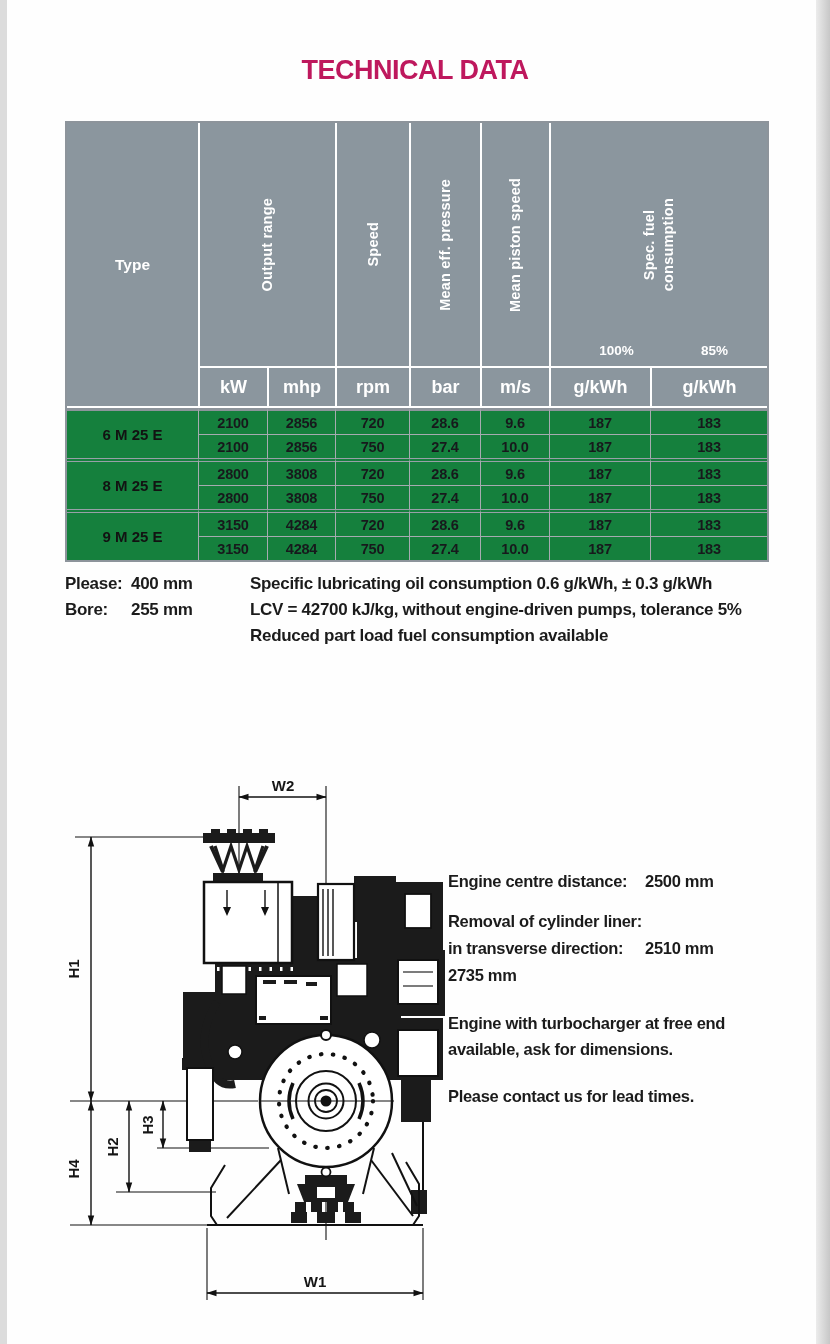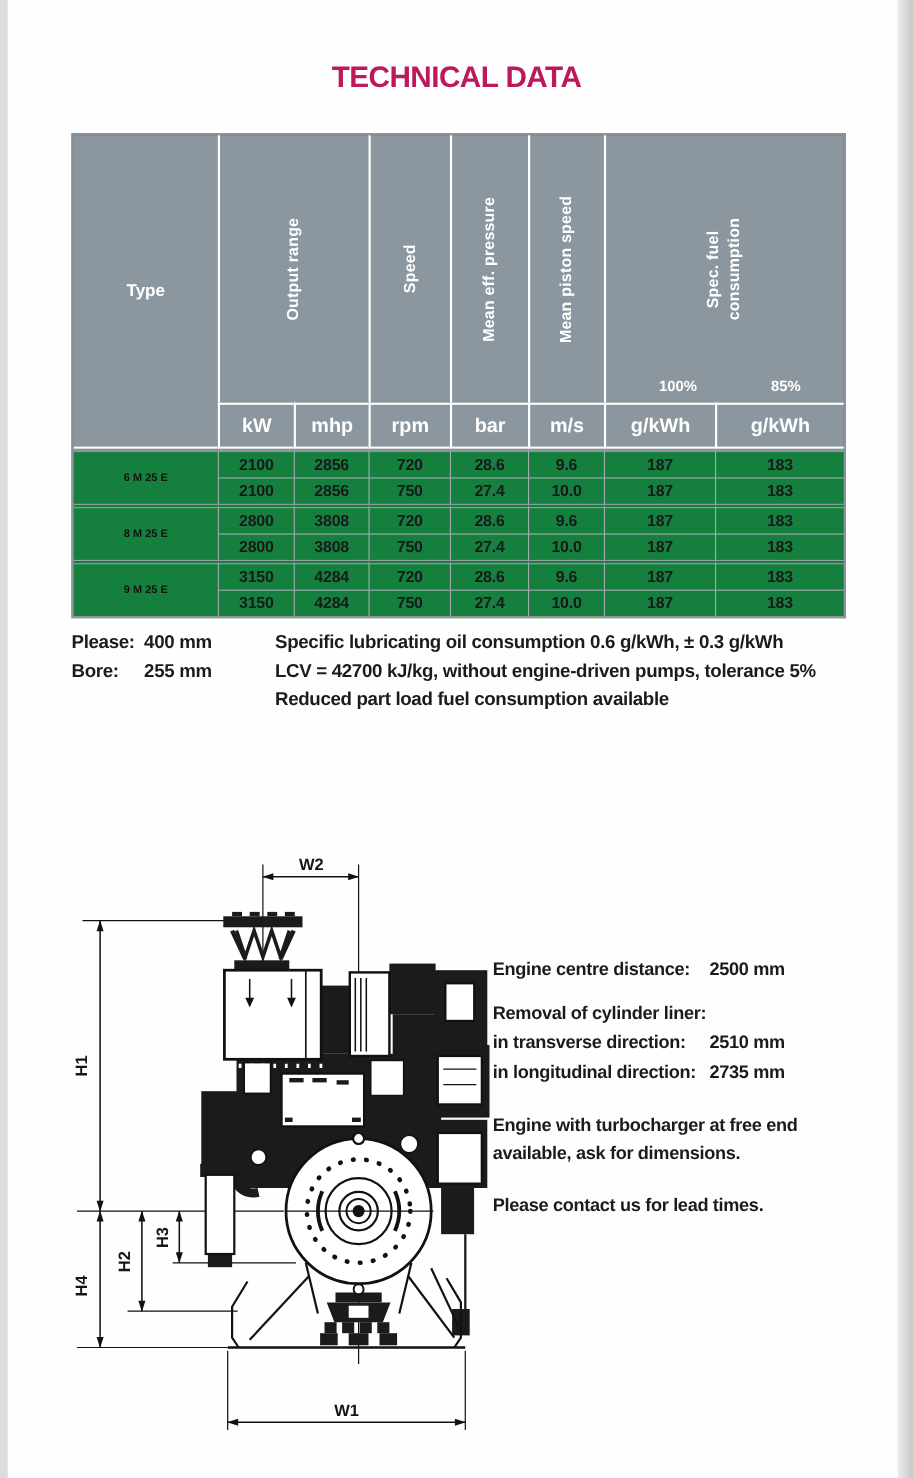--- a/index.html
+++ b/index.html
@@ -23,21 +23,21 @@
   .vwrap{height:243px;display:flex;align-items:center;justify-content:center;position:relative;}
   .rot{display:block;writing-mode:vertical-rl;transform:rotate(180deg);color:#fff;font-weight:700;
        font-size:14.5px;letter-spacing:0.2px;white-space:pre-line;line-height:1.3;text-align:center;}
   .loads{position:absolute;bottom:8px;left:0;right:0;display:flex;}
   .loads span{color:#fff;font-weight:700;font-size:13.5px;text-align:center;}
   .load-100{width:101px;padding-left:20px;} .load-85{width:117px;}
   .unit{color:#fff;font-weight:700;font-size:18px;height:38px;text-align:center;vertical-align:middle;
         border-left:2px solid #fff;border-top:2px solid #fff;border-bottom:2px solid #fff;}
   td.val{font-size:14.5px;font-weight:600;text-align:center;color:#17191c;height:23px;
          letter-spacing:-0.2px;border-left:1.5px solid #a6abb0;vertical-align:middle;}
-  td.type{font-weight:700;font-size:10px;text-align:center;color:#121212;vertical-align:middle;}
+  td.type{font-weight:700;font-size:15px;text-align:center;color:#121212;vertical-align:middle;}
   td.sub{border-top:1.5px solid #a6abb0;}
   td.dtop{border-top:3px solid #8d949b;}
   td.gsep{border-top:4px double #98a0a7;}
 
   
   .notes{position:absolute;left:65px;top:571px;width:710px;display:flex;
          font-size:17px;font-weight:600;letter-spacing:-0.3px;line-height:26px;color:#1b1b1b;}
   .notes-left{width:185px;}
   .n-label{display:inline-block;width:66px;}
   .notes-right div{white-space:nowrap;}
@@ -335,21 +335,20 @@
     </div>
     <div class="sn-abs" style="top:56px">
       <div class="sn-row">
           <span>Removal of cylinder liner:</span>
         </div>
       <div class="sn-row">
         <span class="sn-label">in transverse direction:</span>
         <span>2510 mm</span>
       </div>
       <div class="sn-row">
-        <span class="sn-label">in longitudinal direction:</span>
         <span>2735 mm</span>
       </div>
     </div>
     <div class="sn-abs sn-para" style="top:158px">Engine with turbocharger at free end
 available, ask for dimensions.</div>
     <div class="sn-abs sn-para" style="top:231px">Please contact us for lead times.</div>
   </div>
 </div>
 
 </body></html>

